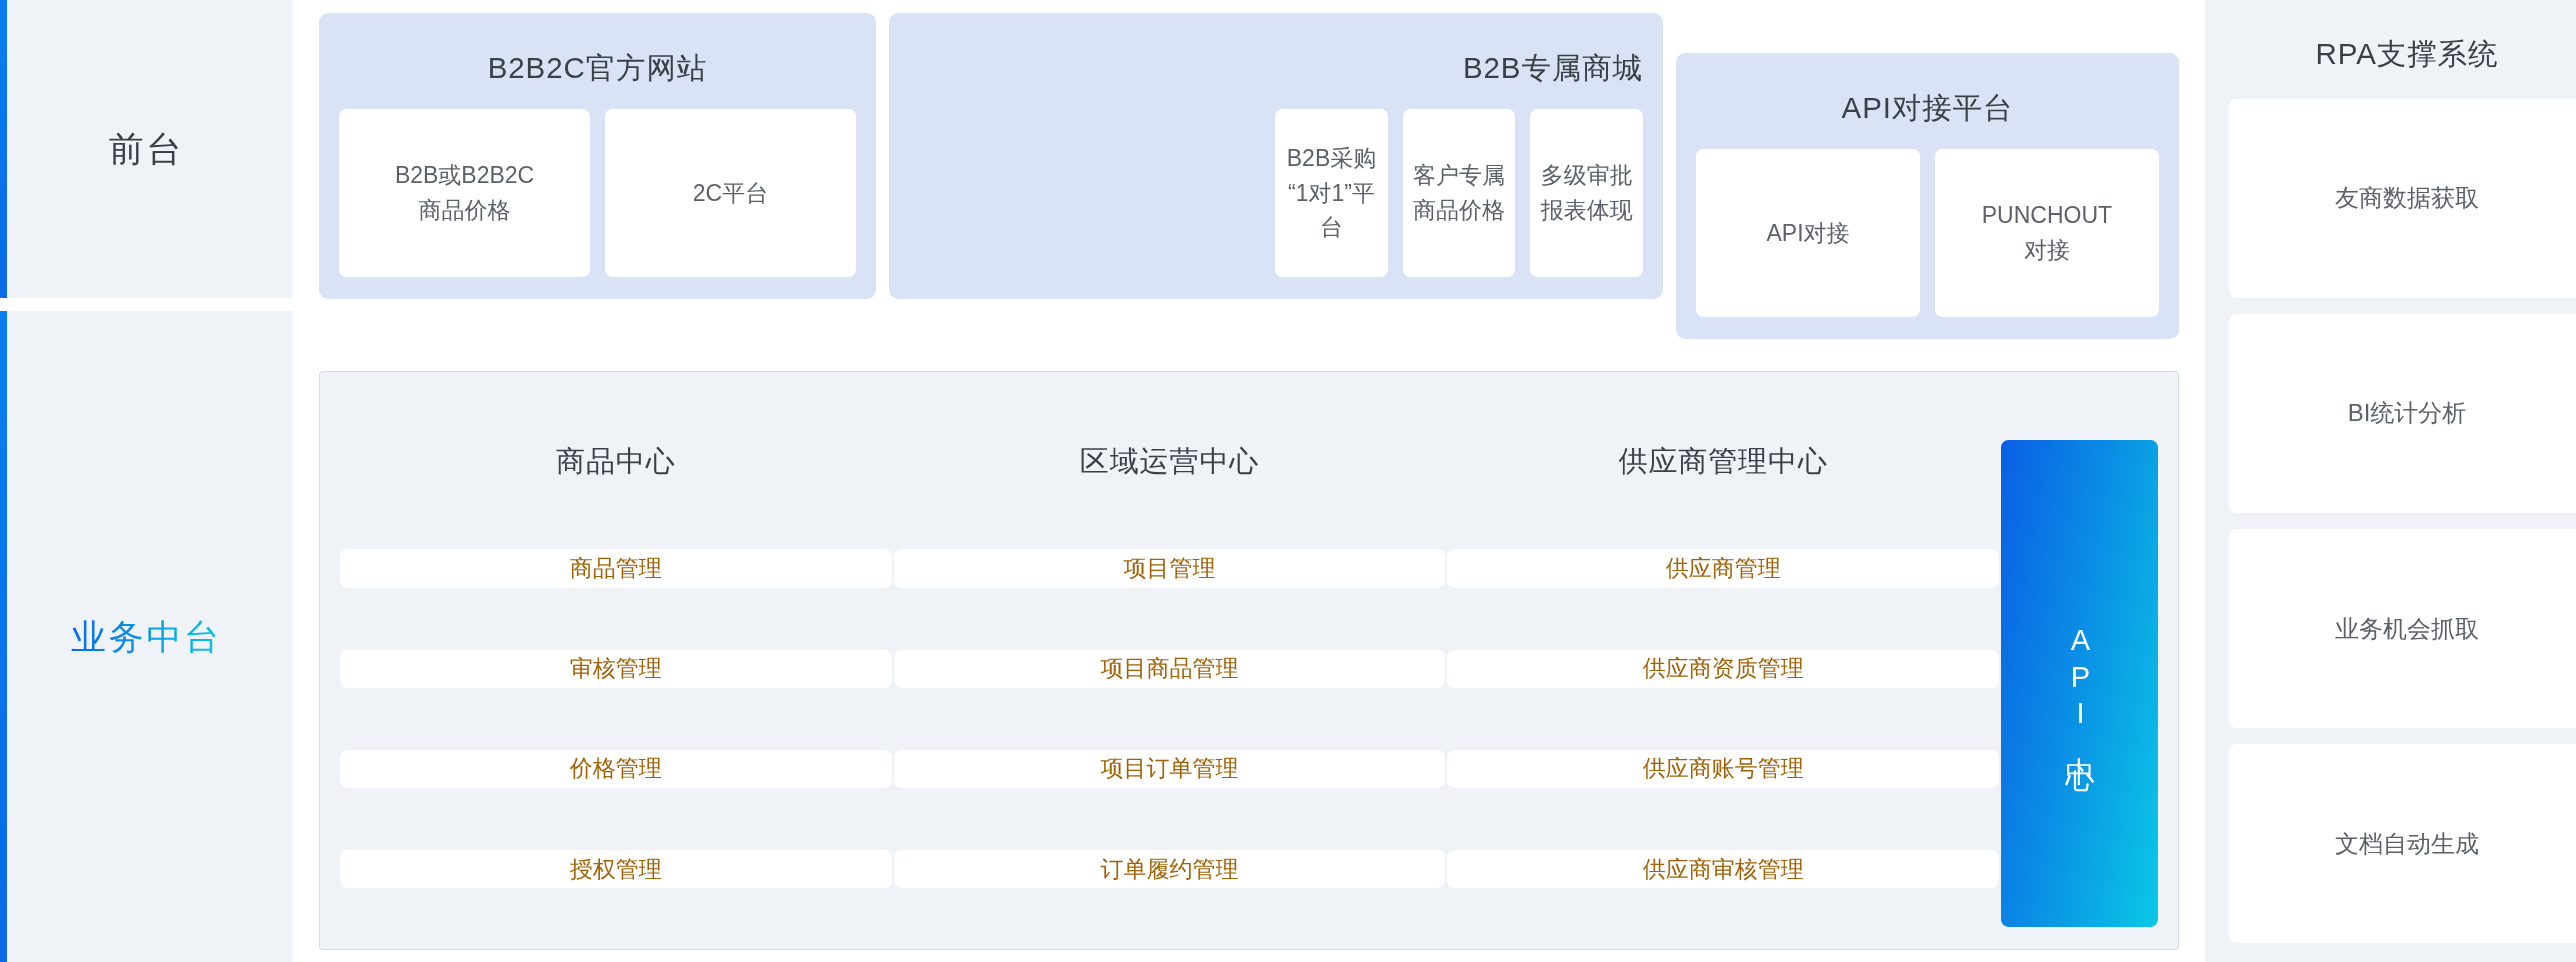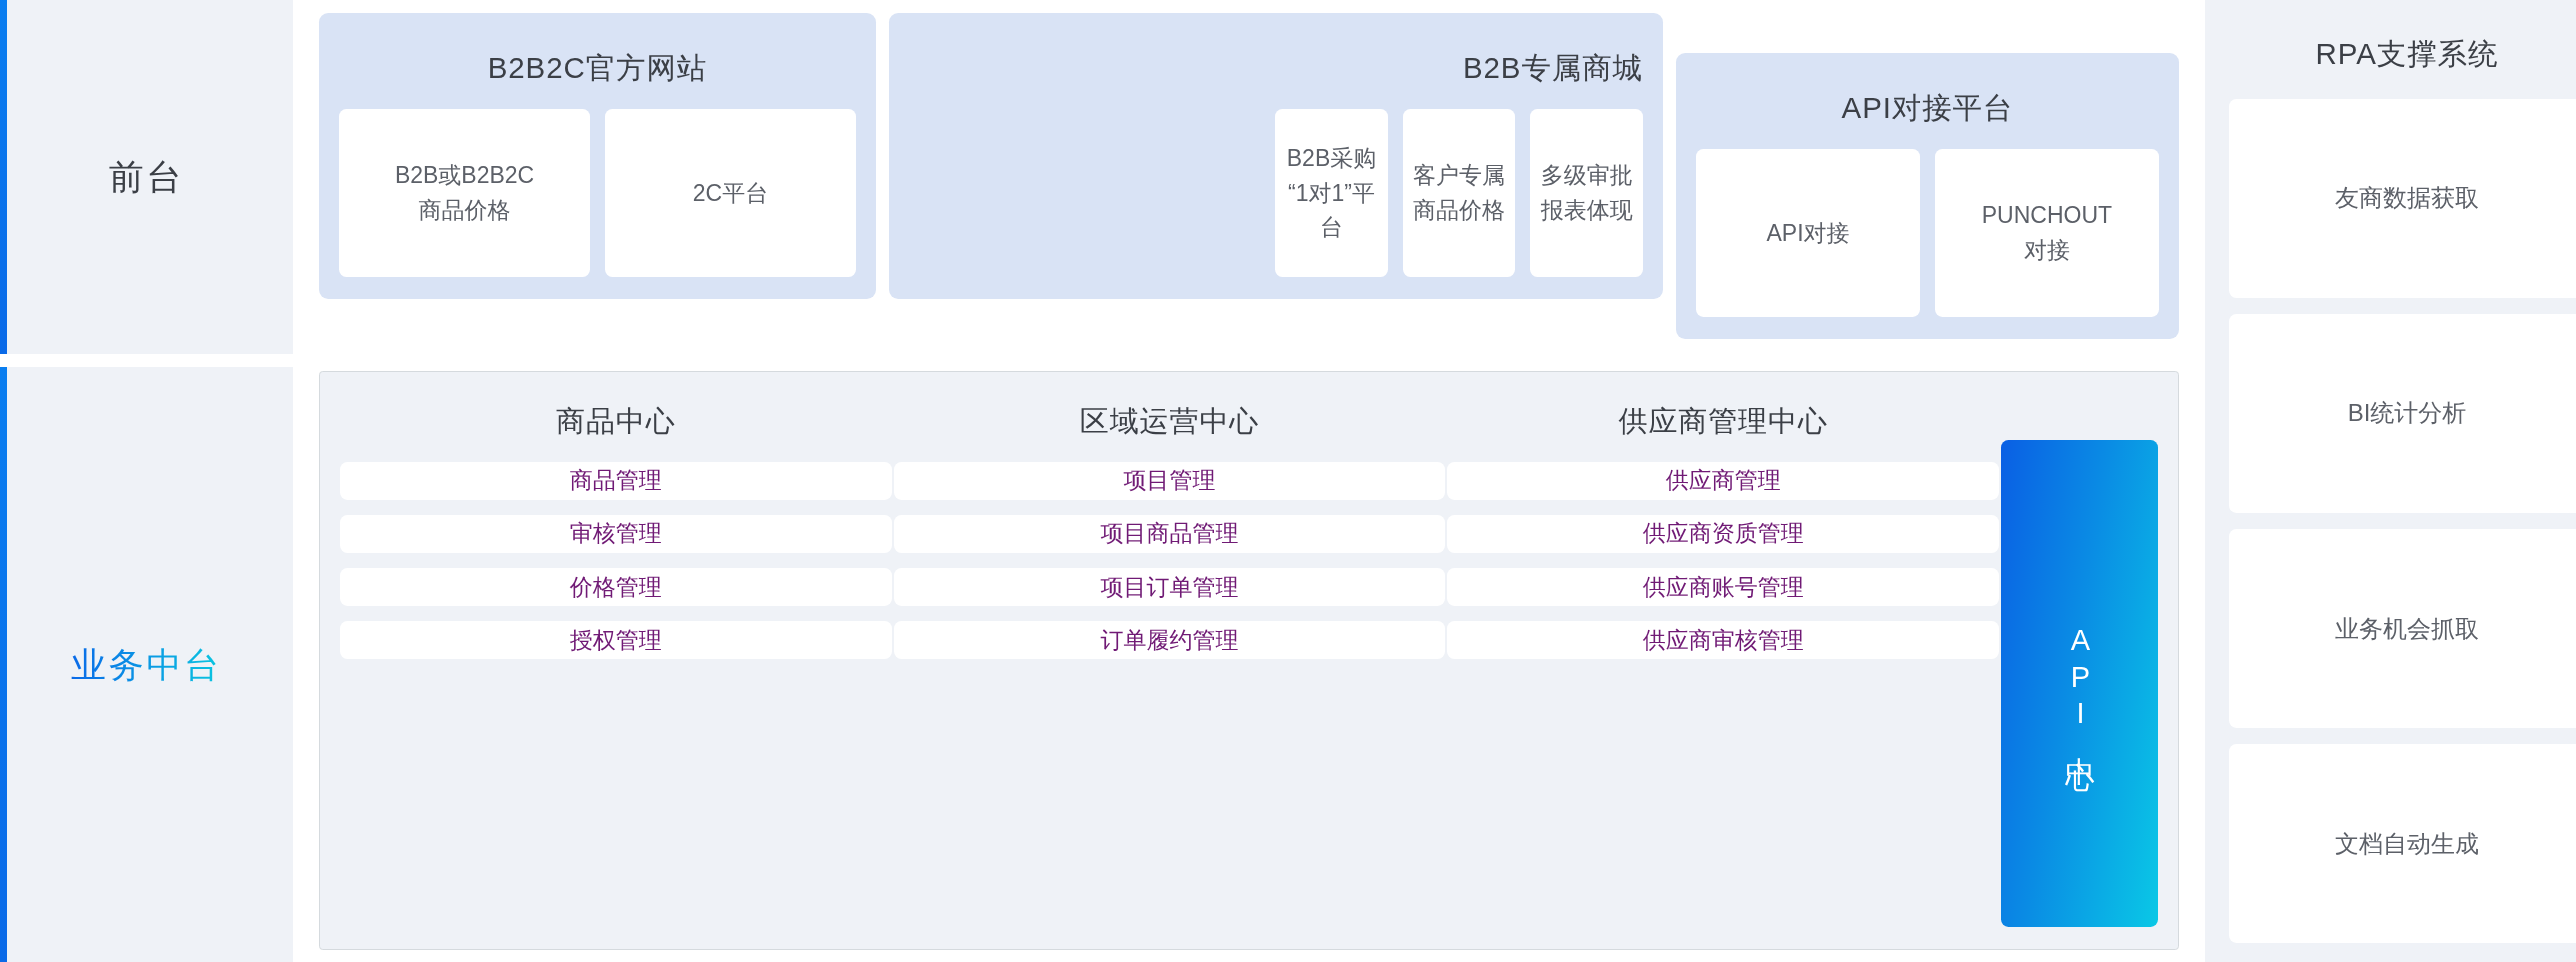--- a/index.html
+++ b/index.html
@@ -38,21 +38,21 @@
     justify-content: center;
     box-sizing: border-box;
   }
   .rail-cell::before {
     content: "";
     position: absolute;
     left: 0; top: 0; bottom: 0;
     width: 6.5px;
     background: linear-gradient(180deg, #0a7ef0 0%, #0a6ae8 100%);
   }
-  .rail-front  { height: 354px; }
+  .rail-front  { height: 298px; }
   .rail-gap    { height: 13px; background: #ffffff; flex: 0 0 13px; }
   .rail-middle { flex: 1 1 auto; }
 
   .rail-title {
     font-size: 35px;
     letter-spacing: 2.8px;
     color: #3b3f46;
     font-weight: 400;
   }
   .rail-title.accent {
@@ -136,21 +136,21 @@
   .mid-panel {
     flex: 1 1 auto;
     border: 1.8px solid #d5dade;
     border-radius: 3.7px;
     background: #eff2f7;
     padding: 16.6px 20px 20px 20px;
     box-sizing: border-box;
     display: flex;
     flex-direction: row;
     gap: 2px;
-    align-items: flex-start;
+    align-items: center;
   }
   .mcenter {
     flex: 1 1 0;
     display: flex;
     flex-direction: column;
   }
   .mcenter-title {
     text-align: center;
     font-size: 29px;
     color: #3b3f46;
@@ -165,24 +165,25 @@
     flex: 1 1 auto;
   }
   .mcard {
     background: #ffffff;
     border-radius: 7.4px;
     flex: 1 1 0;
     display: flex;
     align-items: center;
     justify-content: center;
     font-size: 23px;
-    color: #701a75;
+    color: #a16207;
     text-align: center;
     padding: 3.7px 7.4px;
     box-sizing: border-box;
+    margin-top: 47px;
   }
 
   .api-center {
     flex: 0 0 157px;
     align-self: flex-end;
     height: 487px;
     margin-bottom: 1.8px;
     border-radius: 7.4px;
     background: linear-gradient(100deg, #0a5fe4 0%, #0a8ce4 45%, #0ac8e6 100%);
     display: flex;

